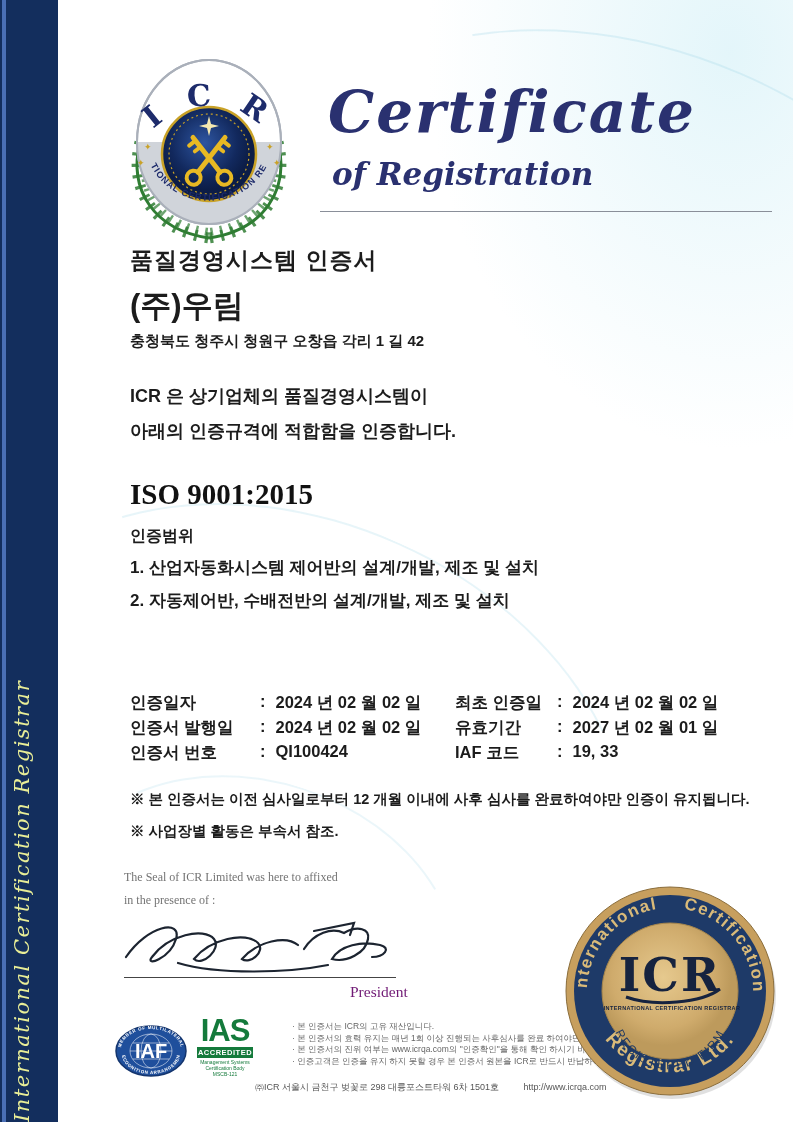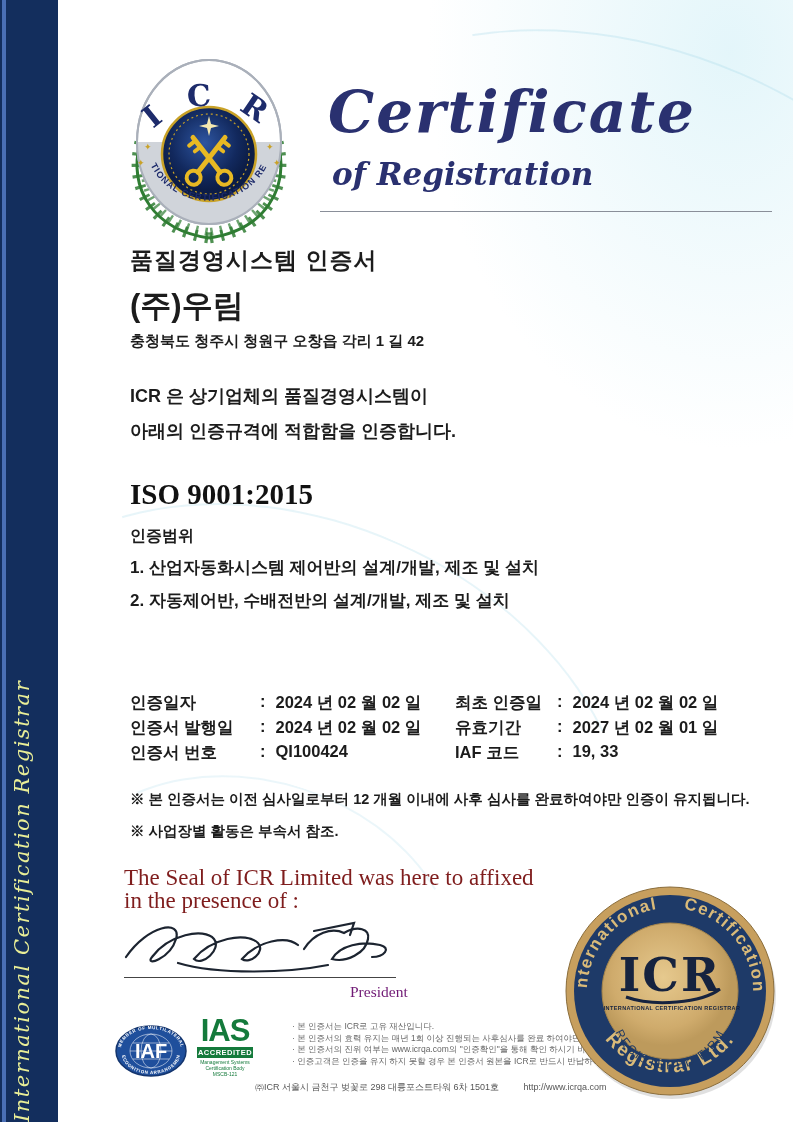--- a/index.html
+++ b/index.html
@@ -47,21 +47,21 @@
   .fields-right{left:455px;top:692px;}
   .frow{display:flex;white-space:nowrap;}
   .fields-left .flabel{min-width:128px;}
   .fields-right .flabel{min-width:100px;}
   .fcolon{margin:0 10px 0 2px;}
   .note{position:absolute;left:130px;font-weight:700;font-size:14.5px;color:#1c1c1c;white-space:nowrap;}
   .note1{top:790px;}
   .note2{top:822px;}
   
   .seal-stmt{position:absolute;left:124px;top:866px;font-family:"Liberation Serif",serif;
-        font-size:23px;color:#7f1d1d;line-height:23px;}
+        font-size:12px;color:#737373;line-height:23px;}
   .signature{position:absolute;left:118px;top:905px;width:295px;height:80px;}
   .sig-line{position:absolute;left:124px;top:977px;width:272px;border-top:1.5px solid #444;}
   .president{position:absolute;left:350px;top:983px;font-family:"Liberation Serif",serif;font-size:15.5px;color:#701a75;}
   
   .iaf-logo{position:absolute;left:113px;top:1024px;width:76px;height:54px;}
   .ias-logo{position:absolute;left:196px;top:1016px;width:58px;display:flex;flex-direction:column;align-items:center;}
   .ias-acronym{font-size:31px;font-weight:bold;color:#147a3b;letter-spacing:-1px;line-height:30px;}
   .ias-bar{width:56px;background:#147a3b;color:#fff;font-size:7.5px;font-weight:bold;text-align:center;
         letter-spacing:.5px;padding:1px 0;margin-top:1px;}
   .ias-sub{font-size:5px;color:#147a3b;text-align:center;line-height:6px;margin-top:1px;}
@@ -246,21 +246,21 @@
     <div class="ias-acronym">IAS</div>
     <div class="ias-bar">ACCREDITED</div>
     <div class="ias-sub">
       <div>Management Systems</div>
       <div>Certification Body</div>
       <div>MSCB-121</div>
     </div>
   </div>
 
   <div class="fine-print">
-    <div>· 본 인증서는 ICR로 고유 재산입니다.</div>
+    <div>· 본 인증서는 ICR의 고유 재산입니다.</div>
     <div>· 본 인증서의 효력 유지는 매년 1회 이상 진행되는 사후심사를 완료 하여야만 인증이 유지 됩니다.</div>
     <div>· 본 인증서의 진위 여부는 www.icrqa.com의 "인증확인"을 통해 확인 하시기 바랍니다.</div>
     <div>· 인증고객은 인증을 유지 하지 못할 경우 본 인증서 원본을 ICR로 반드시 반납하여야 합니다.</div>
   </div>
 
   <div class="footer-line">
     <span>㈜ICR 서울시 금천구 벚꽃로 298 대륭포스트타워 6차 1501호</span>
     <span class="site">http://www.icrqa.com</span>
   </div>
 

